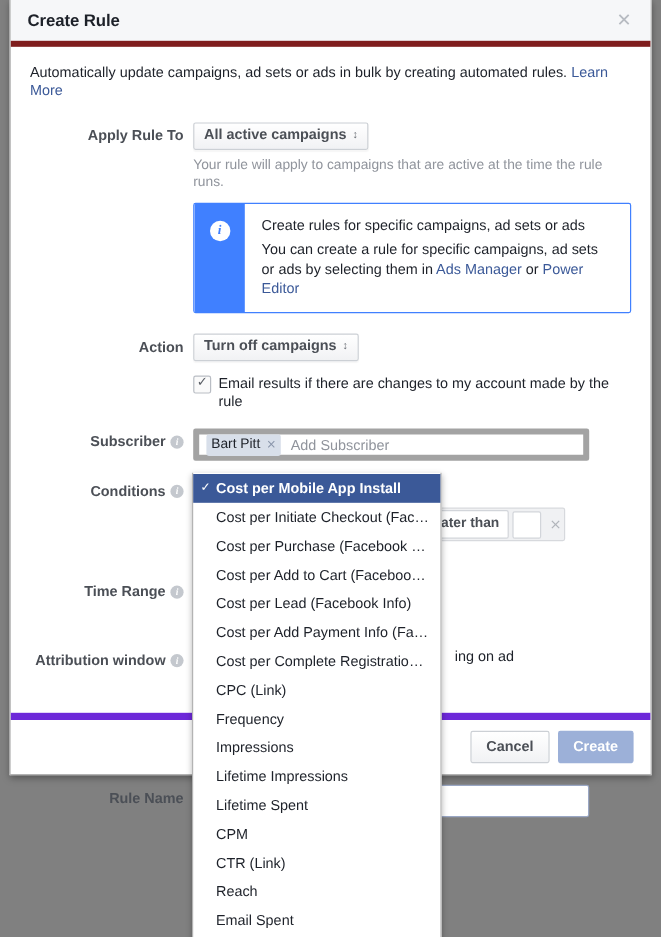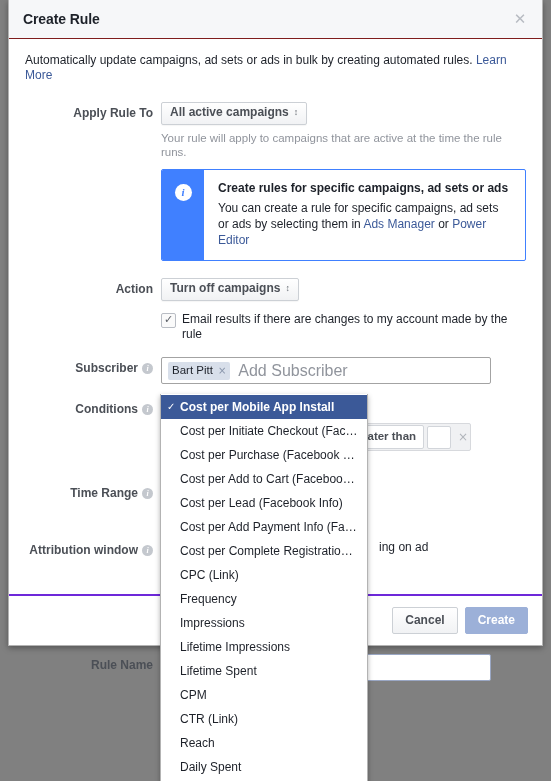--- a/index.html
+++ b/index.html
@@ -27,21 +27,21 @@
     background: #ffffff;
     border: 1px solid #b3b3b3;
     border-top: none;
     box-shadow: 0 2px 6px rgba(0,0,0,0.35);
     box-sizing: border-box;
   }
 
   #modal-header {
     height: 39px;
     background: #f6f7f9;
-    border-bottom: 1px solid #7f1d1d;
+    border-bottom: 5px solid #7f1d1d;
     display: flex;
     align-items: center;
     padding: 0 14px 0 14px;
     box-sizing: border-box;
   }
   #modal-title {
     font-size: 14px;
     font-weight: bold;
     color: #1d2129;
     flex: 1;
@@ -172,21 +172,21 @@
     font-style: italic;
     font-weight: bold;
     font-family: "Liberation Serif", serif;
   }
   .callout-body {
     padding: 11px 14px 12px 14px;
     flex: 1;
   }
   .callout-title {
     font-size: 12px;
-    font-weight: bold;
+    font-weight: normal;
     color: #1d2129;
     margin-bottom: 4px;
     line-height: 15px;
   }
   .callout-text {
     font-size: 12px;
     color: #1d2129;
     line-height: 16px;
   }
 
@@ -217,21 +217,21 @@
     line-height: 15px;
   }
   .check-label {
     font-size: 12px;
     color: #1d2129;
     line-height: 15px;
   }
 
   
   .token-input {
-    border: 1px solid #a3a3a3;
+    border: 5px solid #a3a3a3;
     border-radius: 2px;
     background: #ffffff;
     height: 27px;
     display: flex;
     align-items: center;
     padding: 0 6px;
     box-sizing: border-box;
     width: 330px;
     cursor: text;
   }
@@ -247,21 +247,21 @@
   }
   .token .token-x {
     color: #8a96ab;
     margin-left: 5px;
     font-size: 10px;
     cursor: pointer;
     font-family: "DejaVu Sans", sans-serif;
   }
   .token-placeholder {
     color: #90949c;
-    font-size: 16px;
+    font-size: 12px;
     margin-left: 8px;
   }
 
   
   .cond-heading {
     font-size: 12px;
     color: #4b4f56;
     padding-top: 4px;
   }
   .cond-bar {
@@ -350,21 +350,21 @@
     box-sizing: border-box;
   }
 
   
   #modal-footer {
     position: absolute;
     left: 0;
     right: 0;
     bottom: 0;
     height: 51px;
-    border-top: 2px solid #6d28d9;
+    border-top: 6px solid #6d28d9;
     display: flex;
     align-items: center;
     justify-content: flex-end;
     padding-right: 14px;
     box-sizing: border-box;
     background: #ffffff;
   }
   .btn {
     font-size: 12px;
     font-weight: bold;
@@ -566,15 +566,15 @@
     <div class="dd-item"><span>Cost per Add Payment Info (Faceb...</span></div>
     <div class="dd-item"><span>Cost per Complete Registration (F...</span></div>
     <div class="dd-item"><span>CPC (Link)</span></div>
     <div class="dd-item"><span>Frequency</span></div>
     <div class="dd-item"><span>Impressions</span></div>
     <div class="dd-item"><span>Lifetime Impressions</span></div>
     <div class="dd-item"><span>Lifetime Spent</span></div>
     <div class="dd-item"><span>CPM</span></div>
     <div class="dd-item"><span>CTR (Link)</span></div>
     <div class="dd-item"><span>Reach</span></div>
-    <div class="dd-item"><span>Daily Spent</span></div>
+    <div class="dd-item"><span>Email Spent</span></div>
     <div class="dd-item"></div>
   </div>
 
 </body></html>

